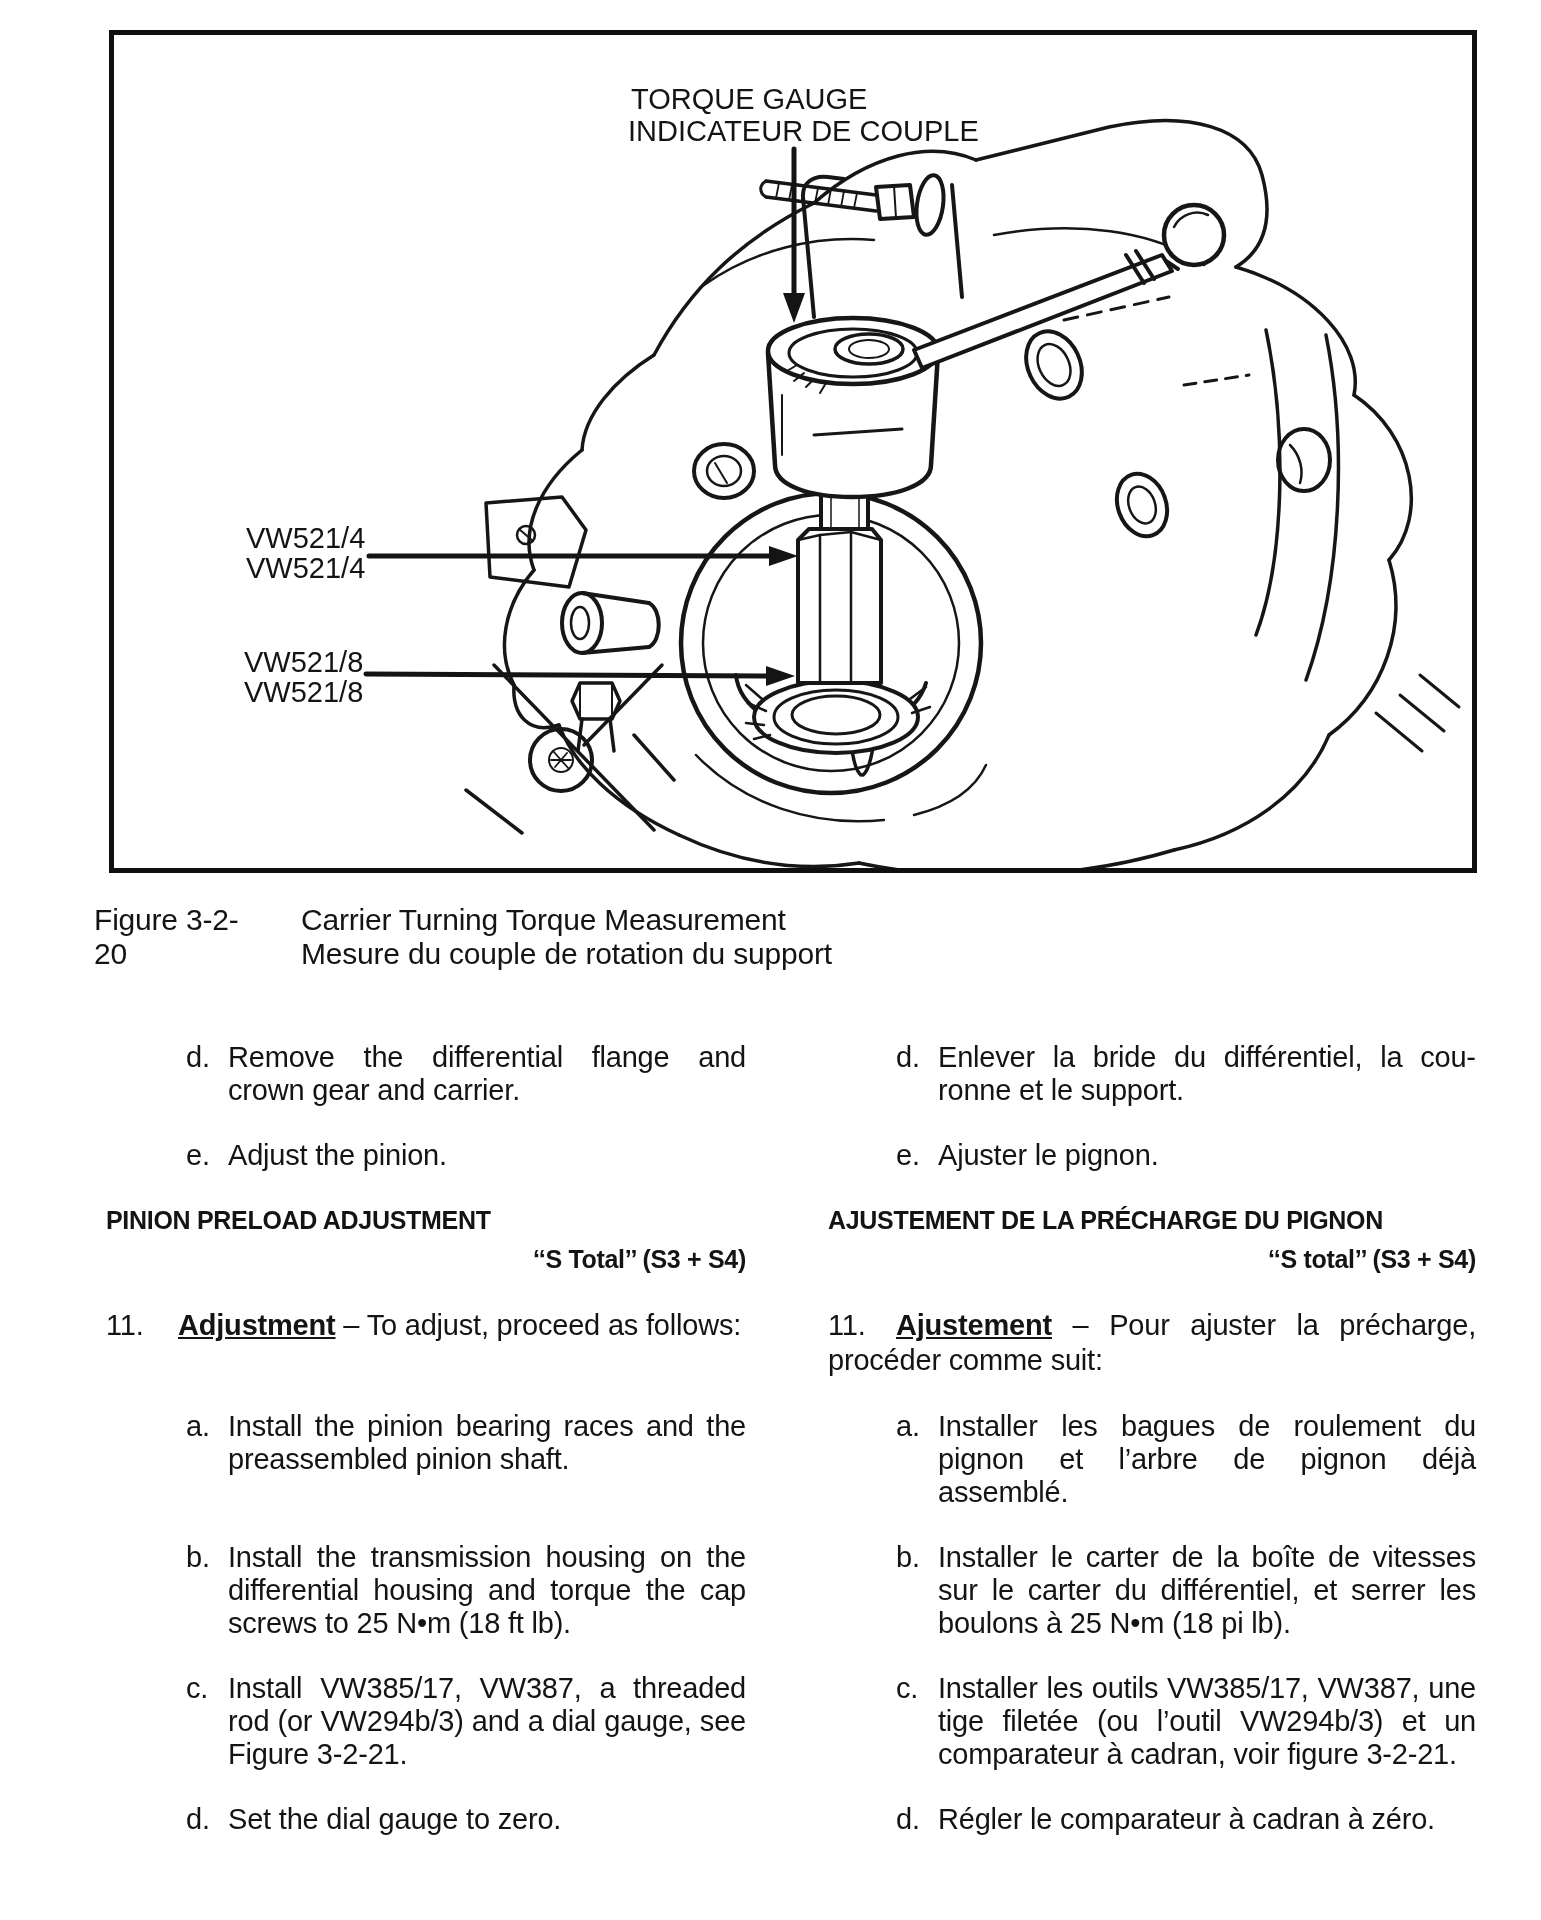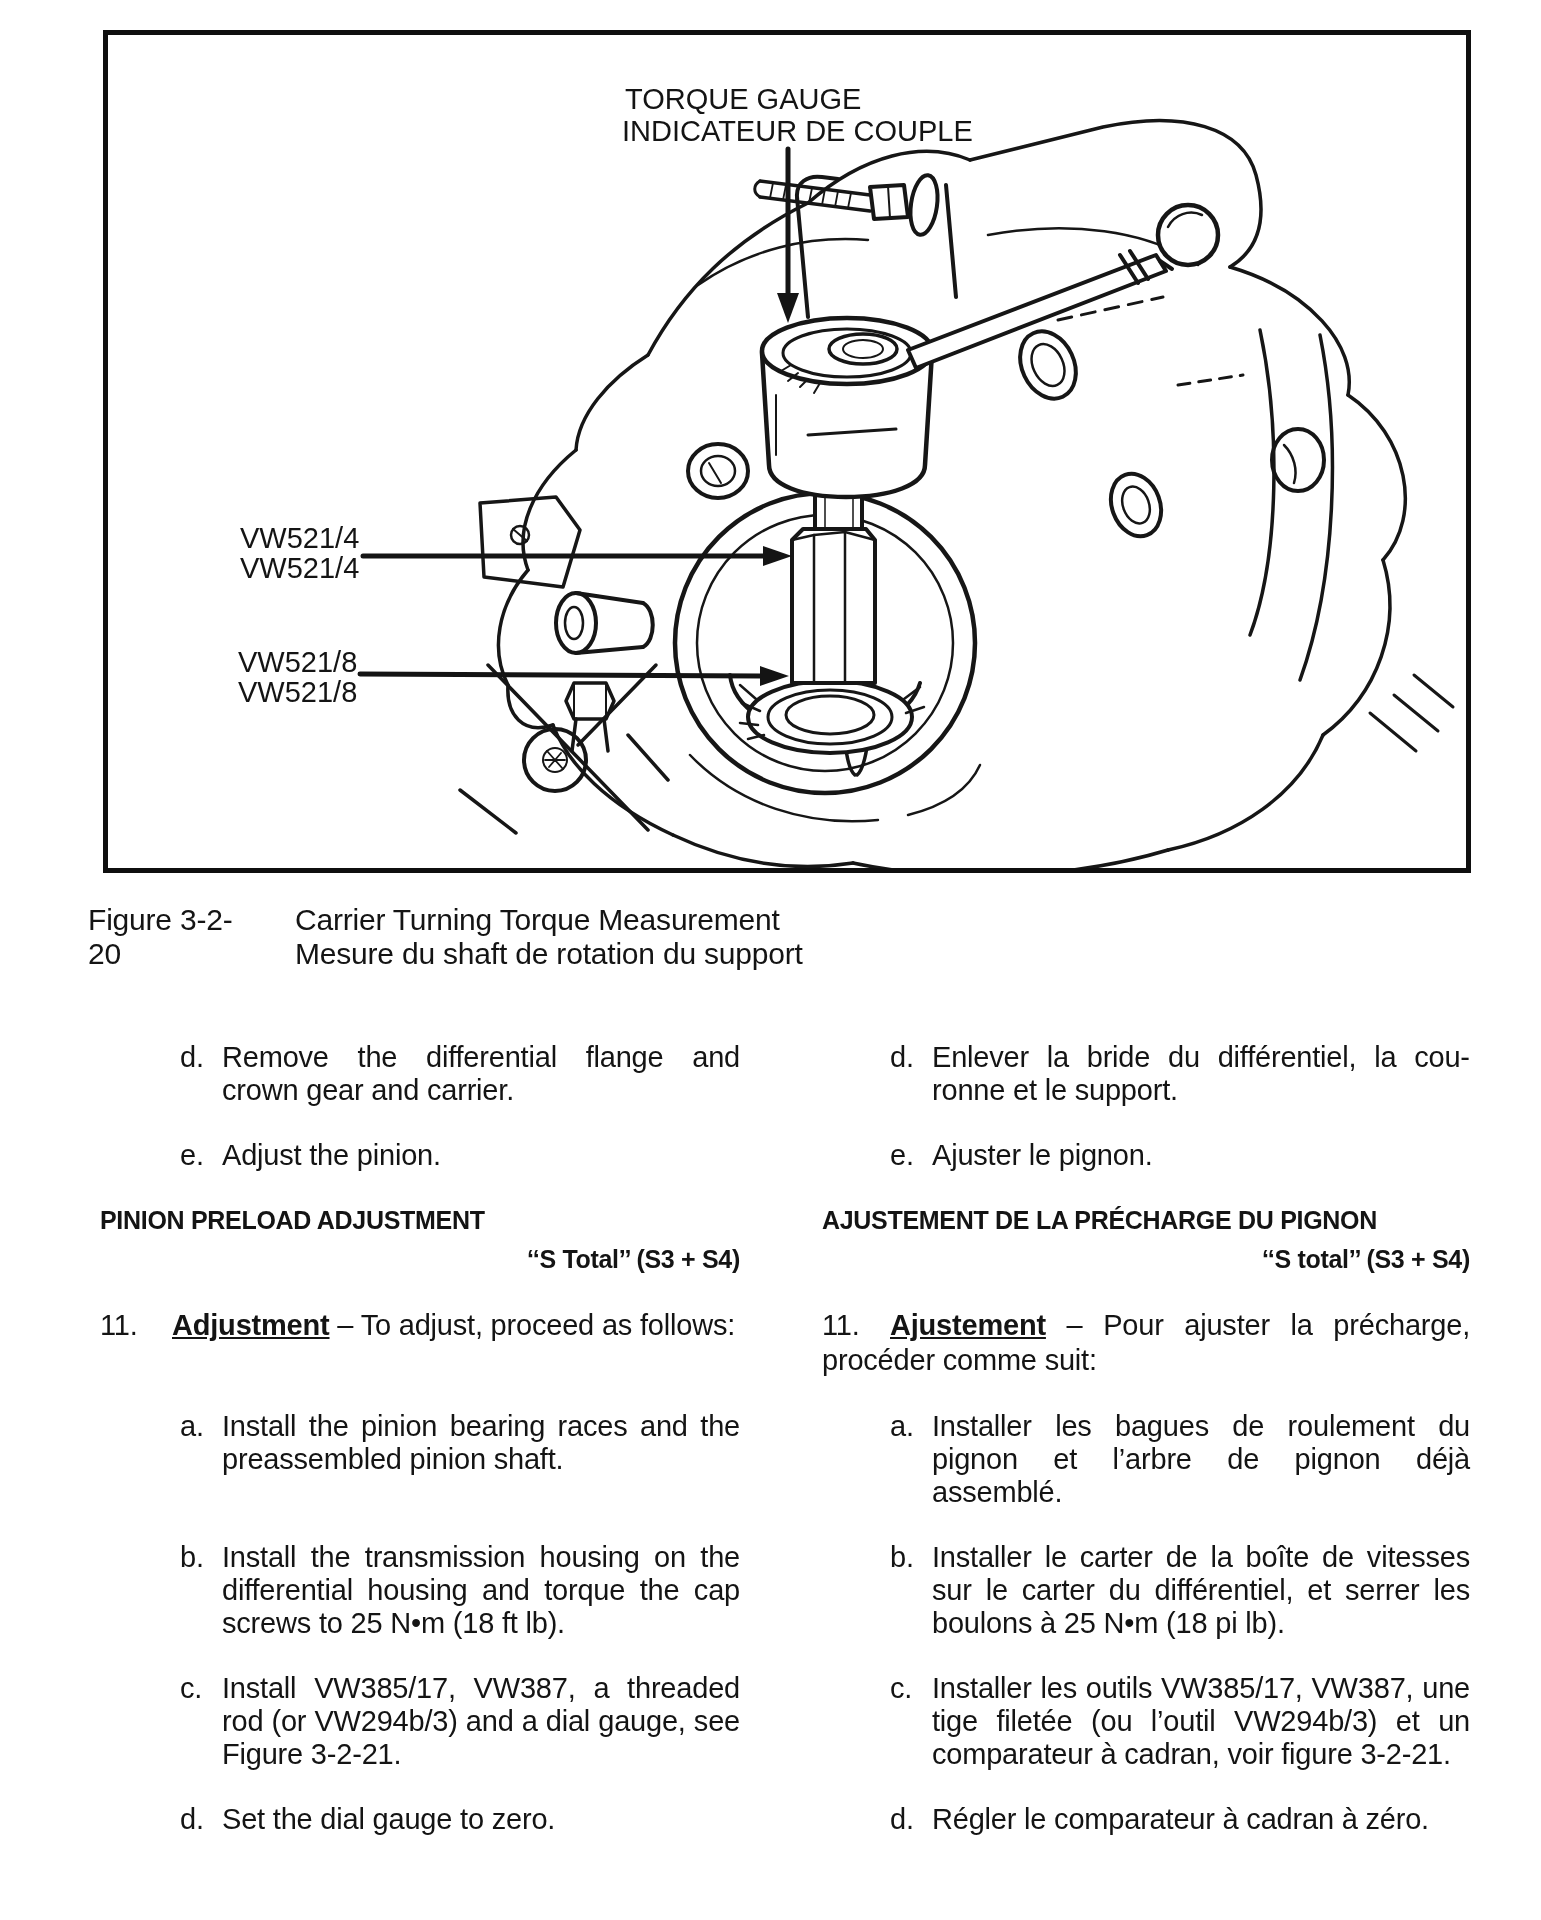--- a/index.html
+++ b/index.html
@@ -1,21 +1,21 @@
 <!DOCTYPE html>
 <html><head>
 <meta charset="utf-8">
 <style>
   html,body{margin:0;padding:0;}
   body{
     width:1541px;height:1920px;position:relative;background:#ffffff;
     font-family:"Liberation Sans",sans-serif;color:#141414;
     -webkit-font-smoothing:antialiased;
   }
-  .page{position:absolute;inset:0;overflow:hidden;}
+  .page{position:absolute;inset:0;overflow:hidden;margin-left:6px;}
 
   
   .figure-box{
     position:absolute;left:103px;top:30px;width:1368px;height:843px;
     border:5px solid #0f0f0f;box-sizing:border-box;background:#fff;
   }
   .figure-box svg{display:block;width:100%;height:100%;}
   .svg-label{
     font-family:"Liberation Sans",sans-serif;font-size:29px;fill:#141414;
     letter-spacing:0px;
@@ -194,21 +194,21 @@
         <line x1="252" y1="639" x2="652" y2="641" stroke="#141414" stroke-width="5"></line>
         <polygon points="652,631 652,651 681,641" fill="#141414"></polygon>
       </g>
     </svg>
   </div>
 
   <div class="caption">
     <div class="cap-num">Figure 3-2-20</div>
     <div class="cap-titles">
       <div>Carrier Turning Torque Measurement</div>
-      <div>Mesure du shaft de rotation du support</div>
+      <div>Mesure du couple de rotation du support</div>
     </div>
   </div>
 
   <div class="text-grid">
 
     <div class="col-en">
       <div class="item">
         <span class="letter">d.</span>
         <span class="itxt">Remove the differential flange and crown gear and carrier.</span>
       </div>

